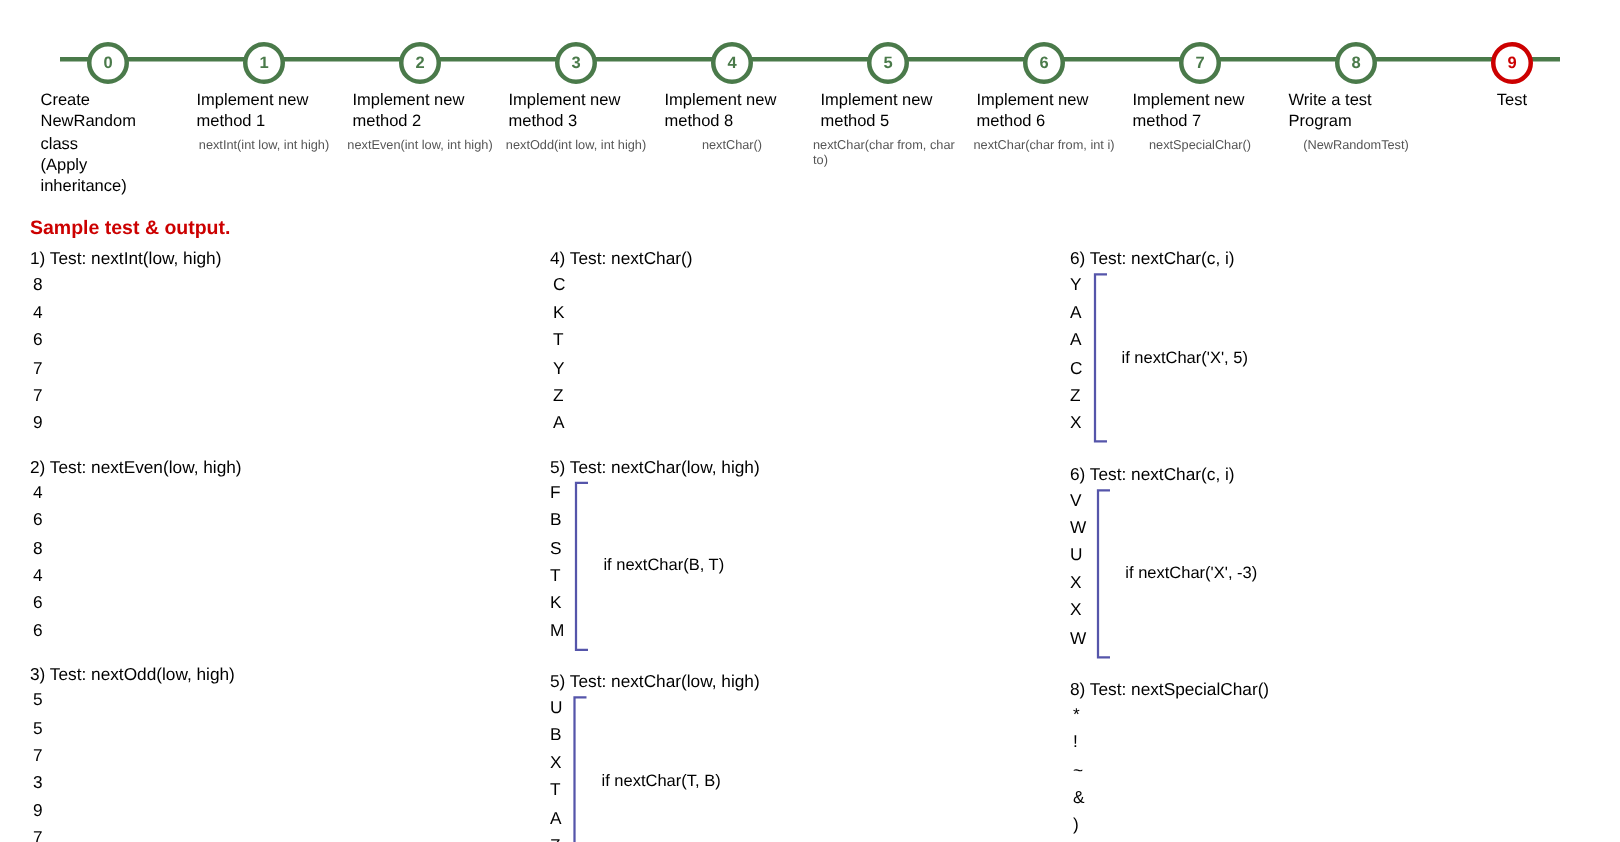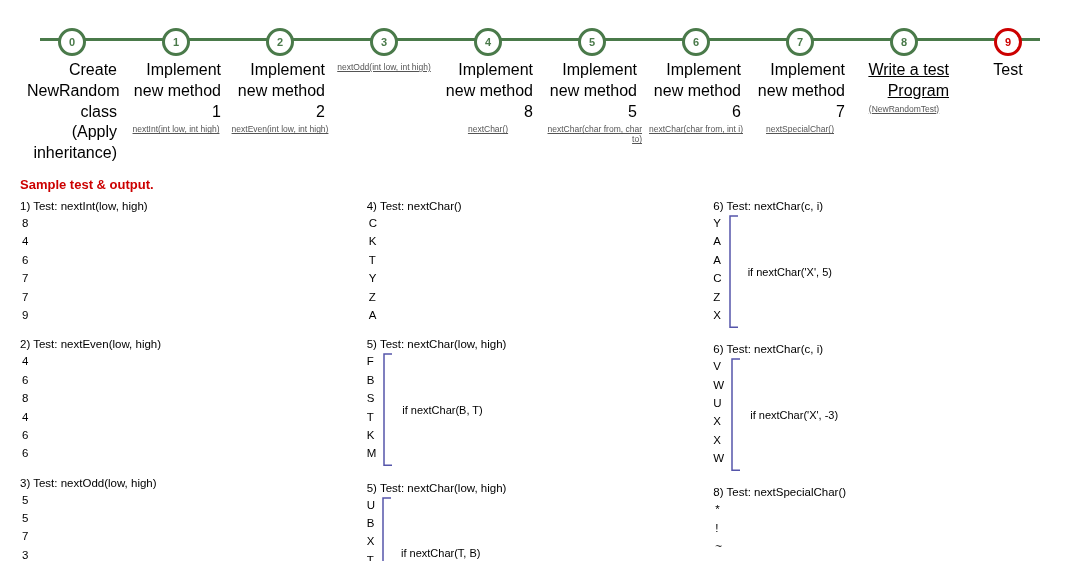--- a/index.html
+++ b/index.html
@@ -60,34 +60,33 @@
       margin-bottom: 4px;
     }
 
     .timeline-circle.active {
       border-color: #cc0000;
       color: #cc0000;
       background: #fff;
     }
 
     .timeline-label {
-      text-align: right;
-      font-size: 16px;
+      text-align: left;
+      font-size: 11px;
       line-height: 1.3;
       color: #000;
       max-width: 90px;
     }
 
     .timeline-sublabel {
-      text-align: right;
+      text-align: left;
       font-size: 8.5px;
       color: #555;
       margin-top: 2px;
       max-width: 100px;
-      text-decoration: underline;
     }
 
     
     .sample-section {
       padding: 8px 20px 5px 20px;
     }
 
     .sample-title {
       color: #cc0000;
       font-size: 13px;
@@ -167,20 +166,21 @@
         <div class="timeline-label" style="white-space: pre-line;">Implement new method 1</div>
         <div class="timeline-sublabel">nextInt(int low, int high)</div>
       </div>
       <div class="timeline-item">
         <div class="timeline-circle">2</div>
         <div class="timeline-label" style="white-space: pre-line;">Implement new method 2</div>
         <div class="timeline-sublabel">nextEven(int low, int high)</div>
       </div>
       <div class="timeline-item">
         <div class="timeline-circle">3</div>
+        <div class="timeline-label" style="white-space: pre-line;">Implement new method 3</div>
         <div class="timeline-sublabel">nextOdd(int low, int high)</div>
       </div>
       <div class="timeline-item">
         <div class="timeline-circle">4</div>
         <div class="timeline-label" style="white-space: pre-line;">Implement new method 8</div>
         <div class="timeline-sublabel">nextChar()</div>
       </div>
       <div class="timeline-item">
         <div class="timeline-circle">5</div>
         <div class="timeline-label" style="white-space: pre-line;">Implement new method 5</div>
@@ -191,21 +191,21 @@
         <div class="timeline-label" style="white-space: pre-line;">Implement new method 6</div>
         <div class="timeline-sublabel">nextChar(char from, int i)</div>
       </div>
       <div class="timeline-item">
         <div class="timeline-circle">7</div>
         <div class="timeline-label" style="white-space: pre-line;">Implement new method 7</div>
         <div class="timeline-sublabel">nextSpecialChar()</div>
       </div>
       <div class="timeline-item">
         <div class="timeline-circle">8</div>
-        <div class="timeline-label" style="white-space: pre-line; text-decoration: underline;">Write a test Program</div>
+        <div class="timeline-label" style="white-space: pre-line;">Write a test Program</div>
         <div class="timeline-sublabel">(NewRandomTest)</div>
       </div>
       <div class="timeline-item">
         <div class="timeline-circle active">9</div>
         <div class="timeline-label" style="white-space: pre-line;">Test</div>
       </div>
     </div>
 </div>
 
 <div class="sample-section">

